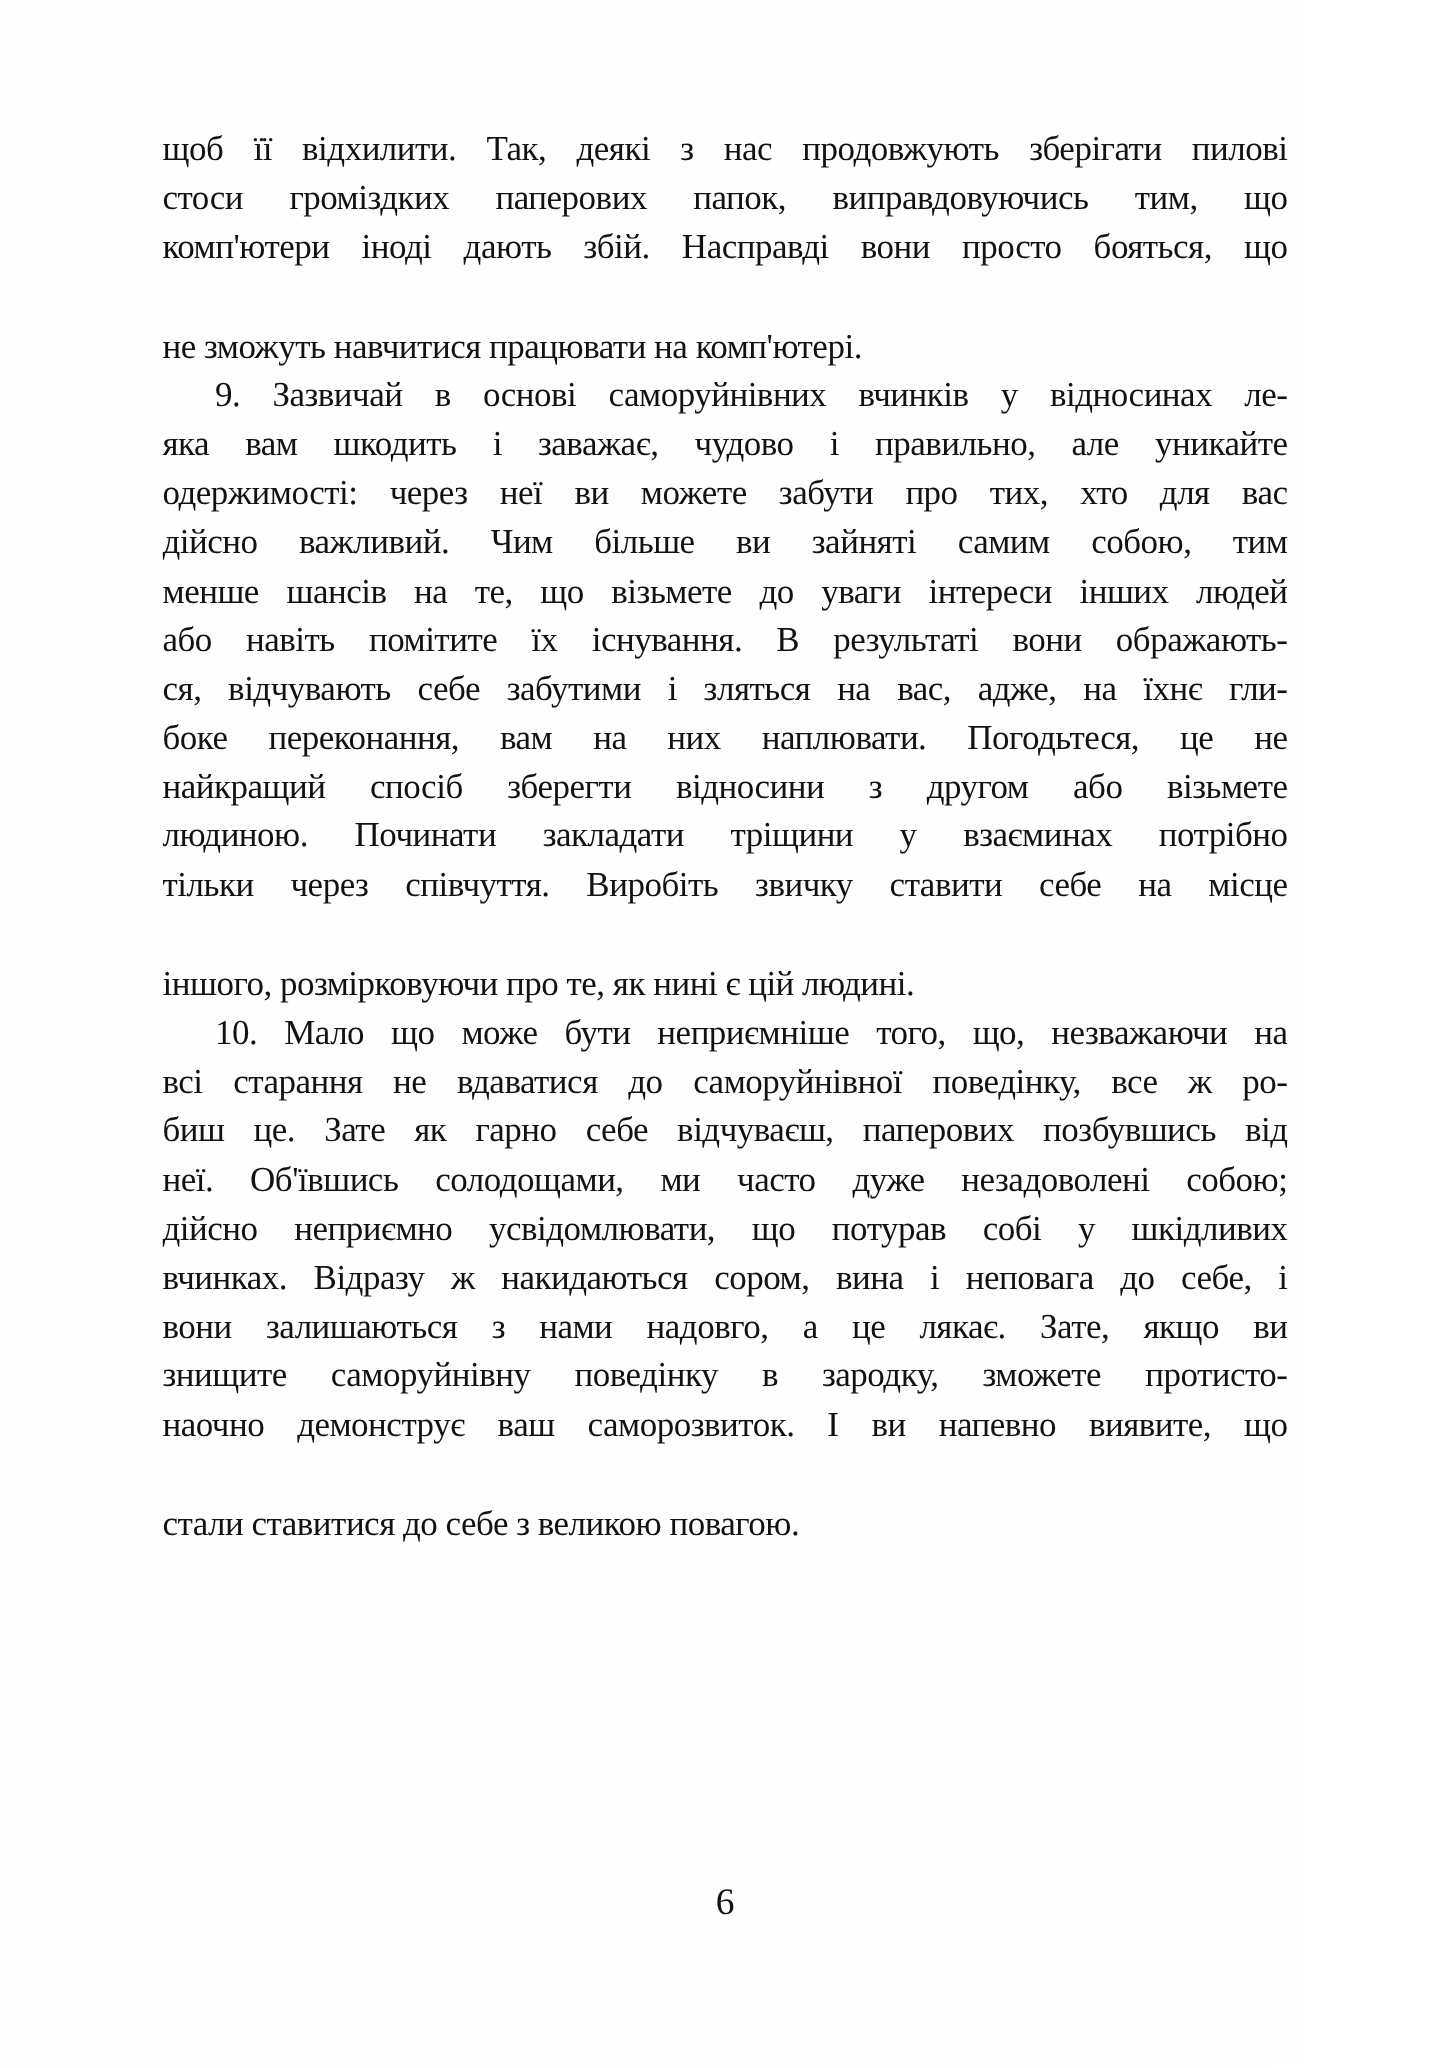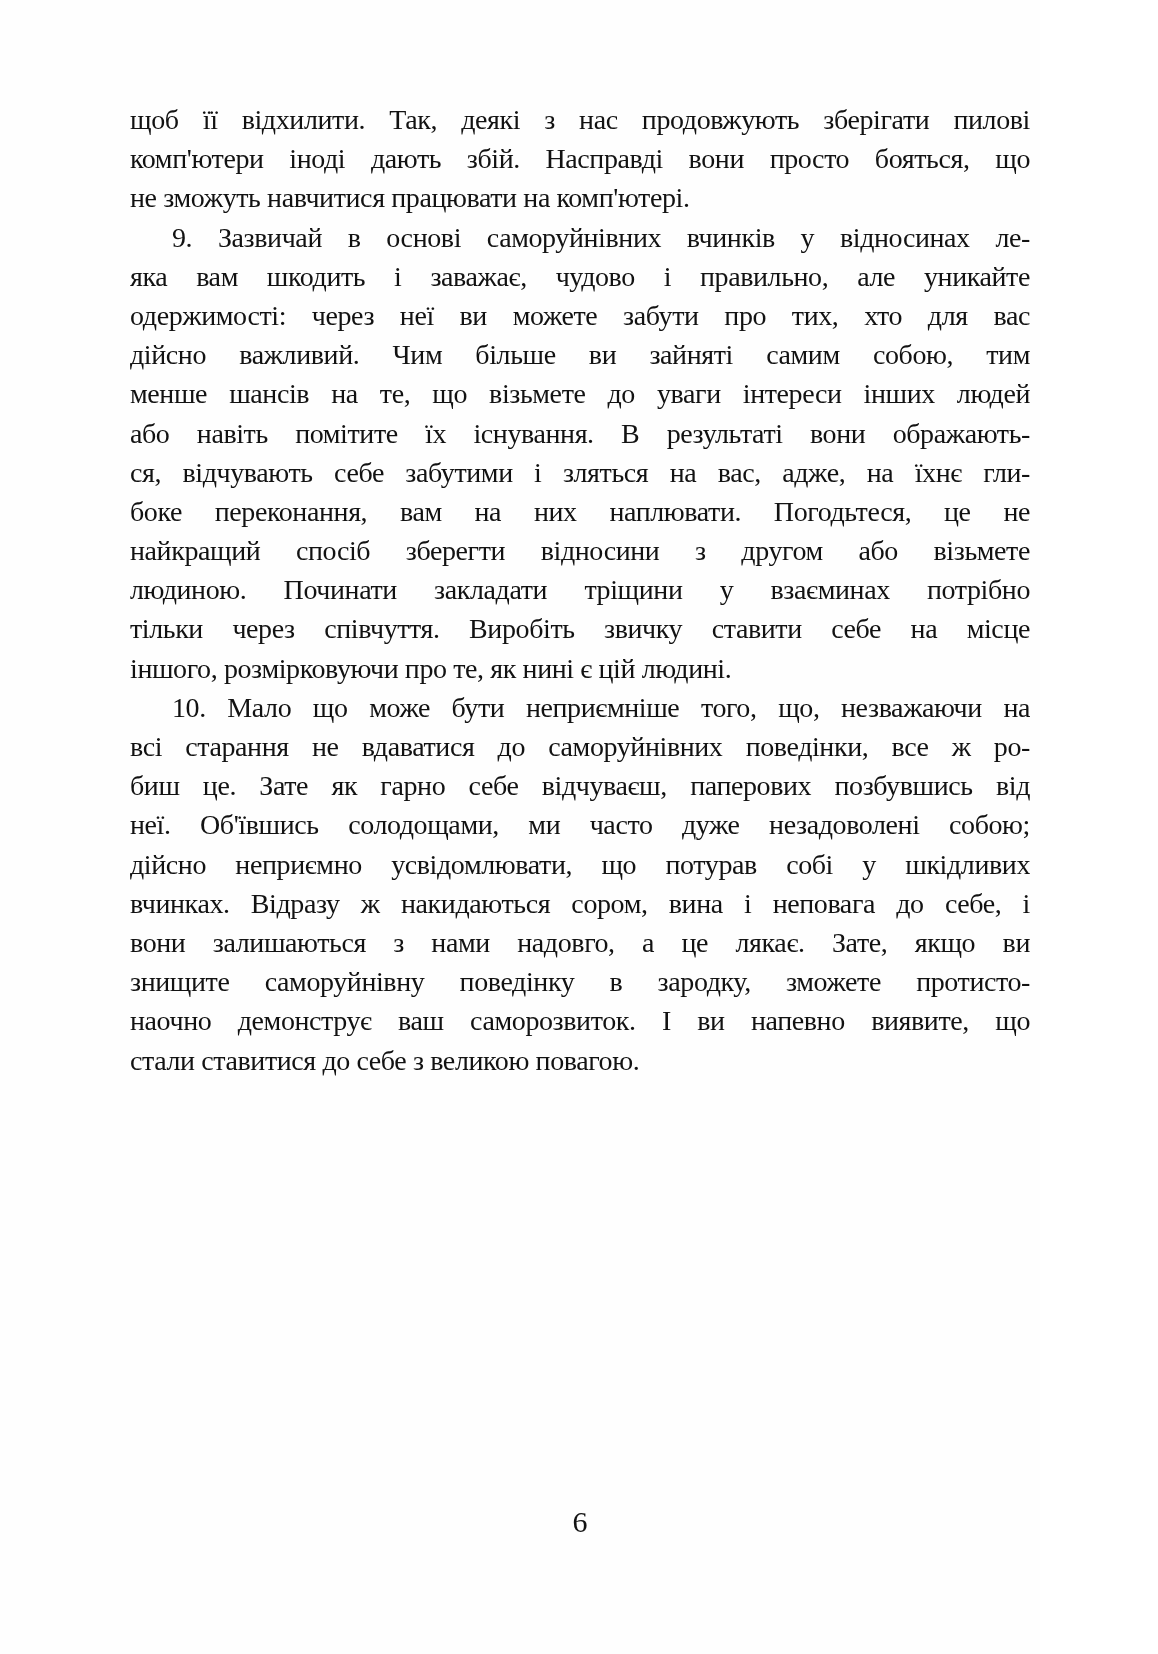--- a/index.html
+++ b/index.html
@@ -33,59 +33,61 @@
     letter-spacing: -0.4px;
     text-align: justify;
     text-align-last: justify;
     overflow: hidden;
   }
   .line.indent {
     text-indent: 42px;
   }
   .line.last {
     text-align-last: left;
+    margin-top: 40px;
   }
   .page-number {
     position: absolute;
     left: 130px;
     top: 1502px;
     width: 900px;
     text-align: center;
     font-size: 30px;
     line-height: 40px;
     color: #121212;
   }
 </style>
 </head>
 <body>
 
 <div class="page">
   <div class="text-block" id="text-block">
       <div class="paragraph">
         <div class="line">щоб її відхилити. Так, деякі з нас продовжують зберігати пилові</div>
+        <div class="line">стоси громіздких паперових папок, виправдовуючись тим, що</div>
         <div class="line">комп'ютери іноді дають збій. Насправді вони просто бояться, що</div>
         <div class="line last">не зможуть навчитися працювати на комп'ютері.</div>
       </div>
       <div class="paragraph">
         <div class="line indent">9. Зазвичай в основі саморуйнівних вчинків у відносинах ле-</div>
         <div class="line">яка вам шкодить і заважає, чудово і правильно, але уникайте</div>
         <div class="line">одержимості: через неї ви можете забути про тих, хто для вас</div>
         <div class="line">дійсно важливий. Чим більше ви зайняті самим собою, тим</div>
         <div class="line">менше шансів на те, що візьмете до уваги інтереси інших людей</div>
         <div class="line">або навіть помітите їх існування. В результаті вони ображають-</div>
         <div class="line">ся, відчувають себе забутими і зляться на вас, адже, на їхнє гли-</div>
         <div class="line">боке переконання, вам на них наплювати. Погодьтеся, це не</div>
         <div class="line">найкращий спосіб зберегти відносини з другом або візьмете</div>
         <div class="line">людиною. Починати закладати тріщини у взаєминах потрібно</div>
         <div class="line">тільки через співчуття. Виробіть звичку ставити себе на місце</div>
         <div class="line last">іншого, розмірковуючи про те, як нині є цій людині.</div>
       </div>
       <div class="paragraph">
         <div class="line indent">10. Мало що може бути неприємніше того, що, незважаючи на</div>
-        <div class="line">всі старання не вдаватися до саморуйнівних поведінки, все ж ро-</div>
+        <div class="line">всі старання не вдаватися до саморуйнівної поведінку, все ж ро-</div>
         <div class="line">биш це. Зате як гарно себе відчуваєш, паперових позбувшись від</div>
         <div class="line">неї. Об'ївшись солодощами, ми часто дуже незадоволені собою;</div>
         <div class="line">дійсно неприємно усвідомлювати, що потурав собі у шкідливих</div>
         <div class="line">вчинках. Відразу ж накидаються сором, вина і неповага до себе, і</div>
         <div class="line">вони залишаються з нами надовго, а це лякає. Зате, якщо ви</div>
         <div class="line">знищите саморуйнівну поведінку в зародку, зможете протисто-</div>
         <div class="line">наочно демонструє ваш саморозвиток. І ви напевно виявите, що</div>
         <div class="line last">стали ставитися до себе з великою повагою.</div>
       </div>
     </div>

